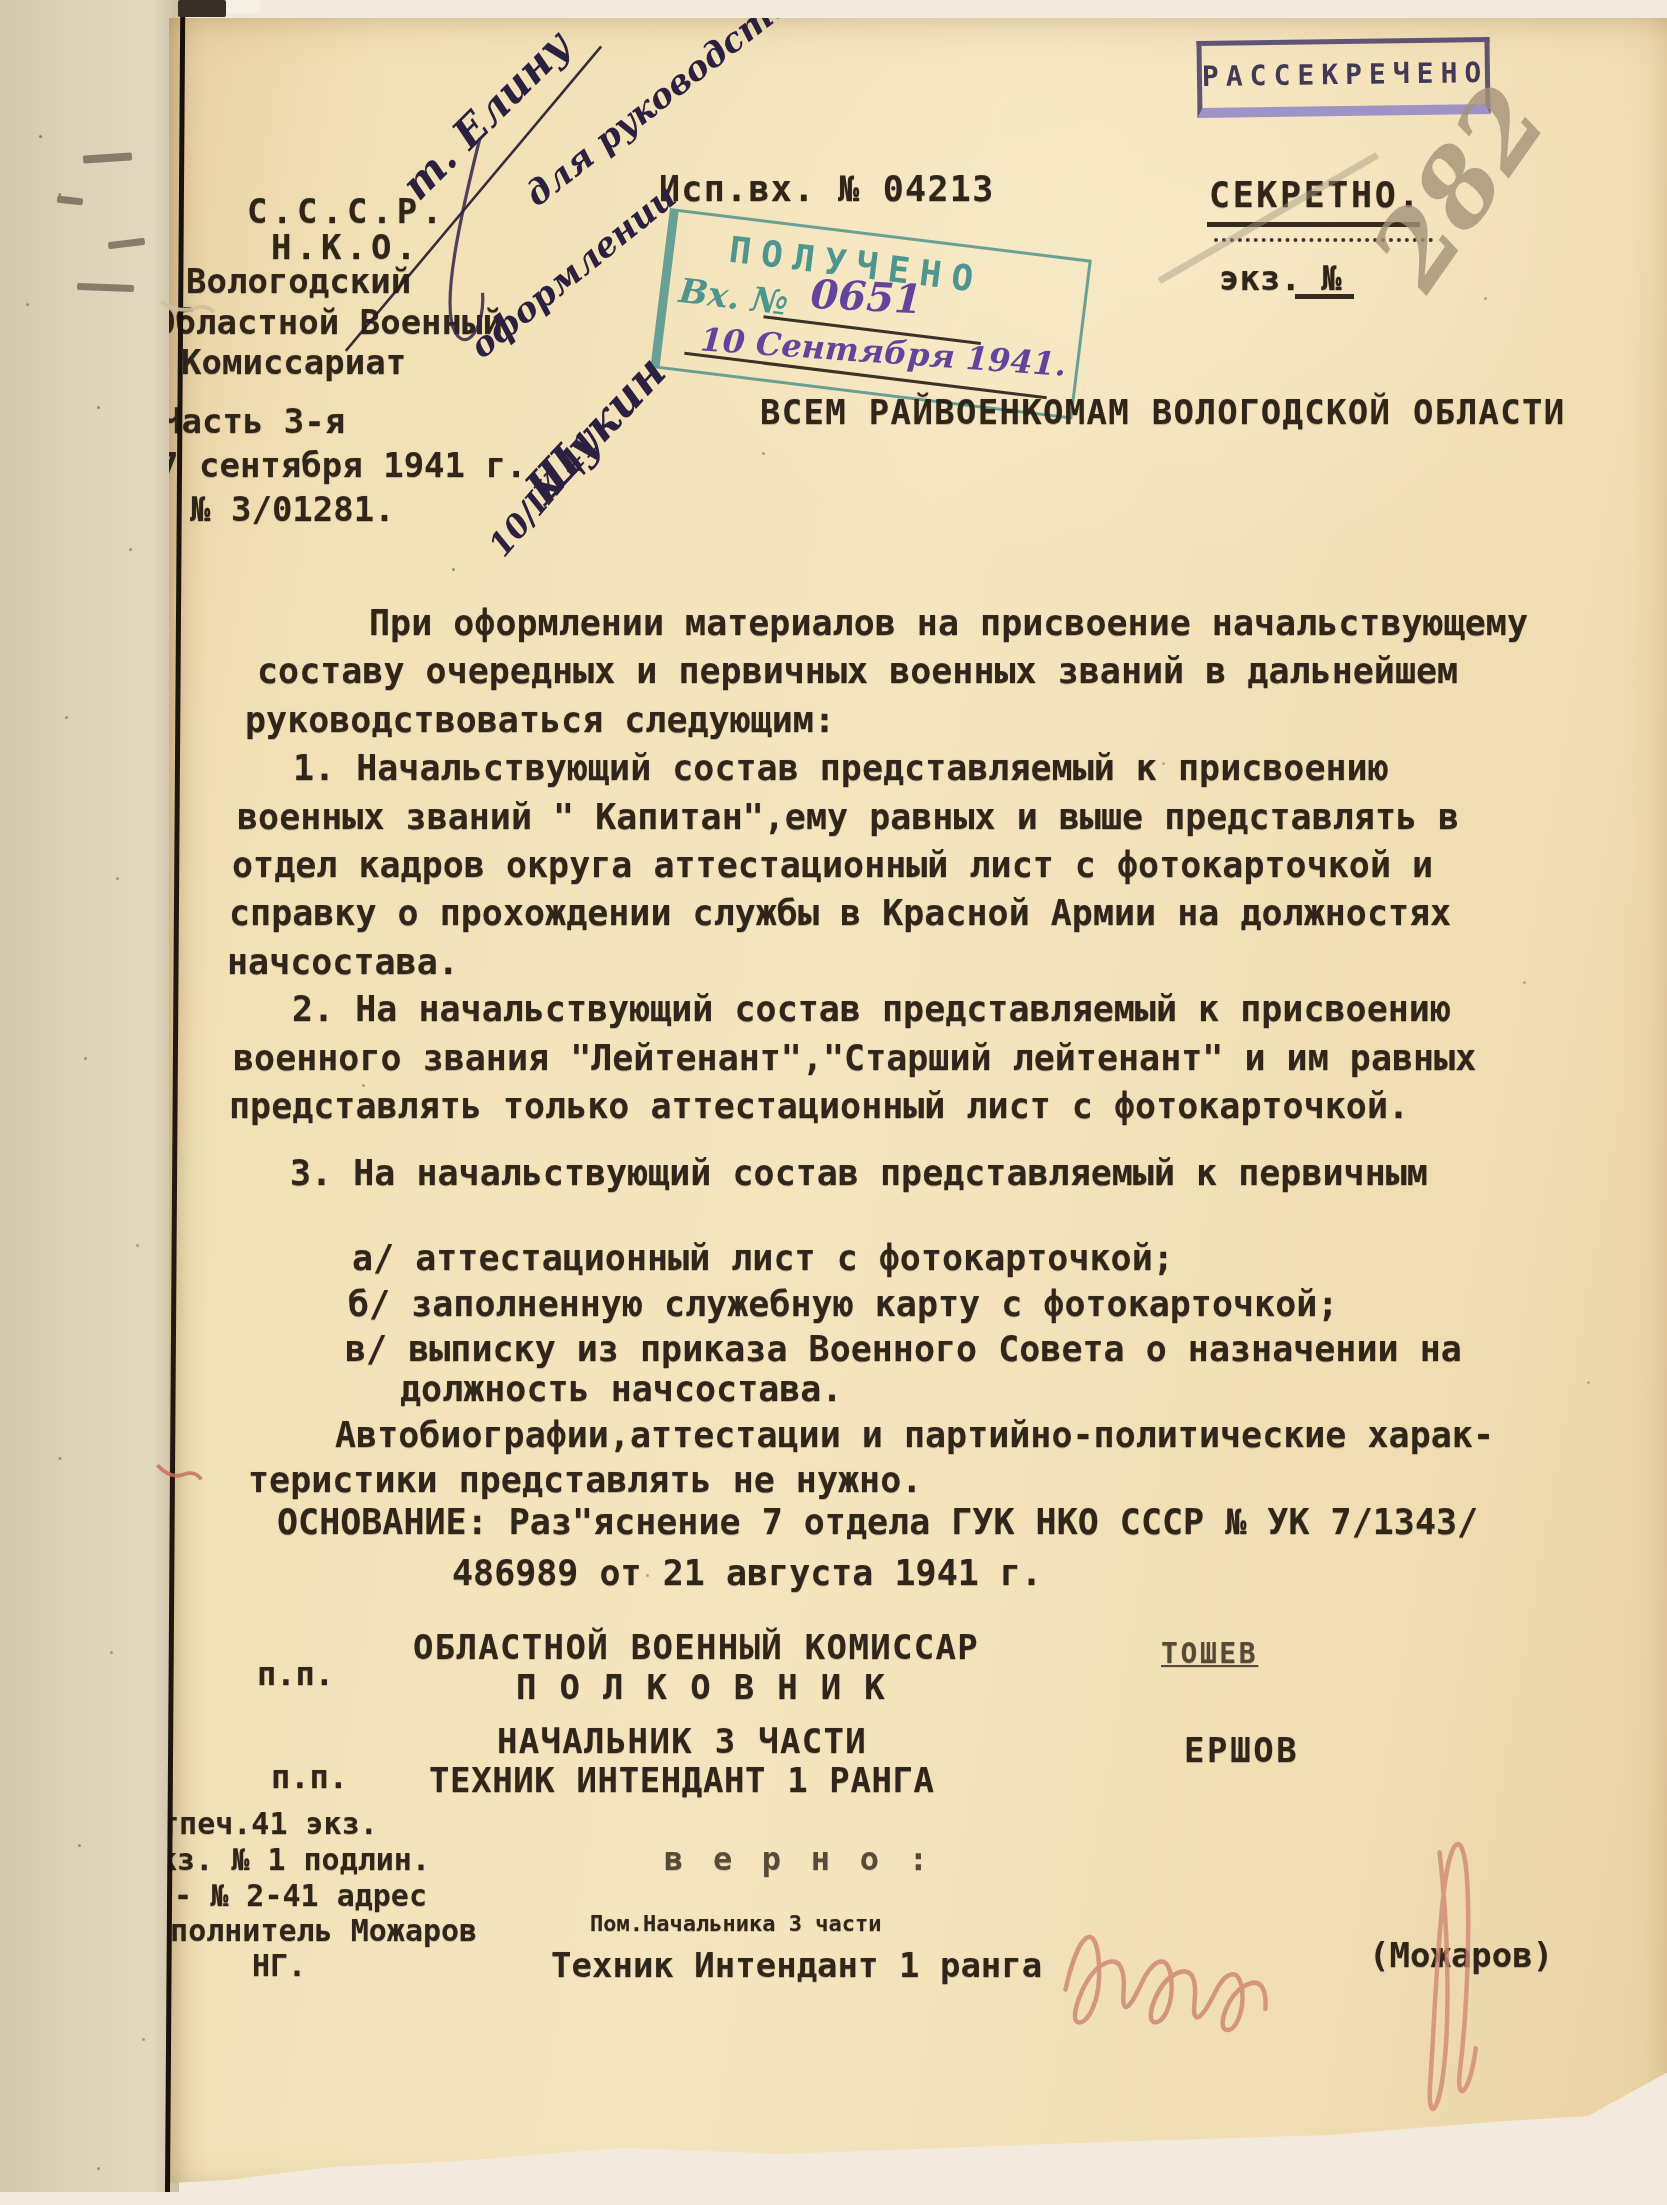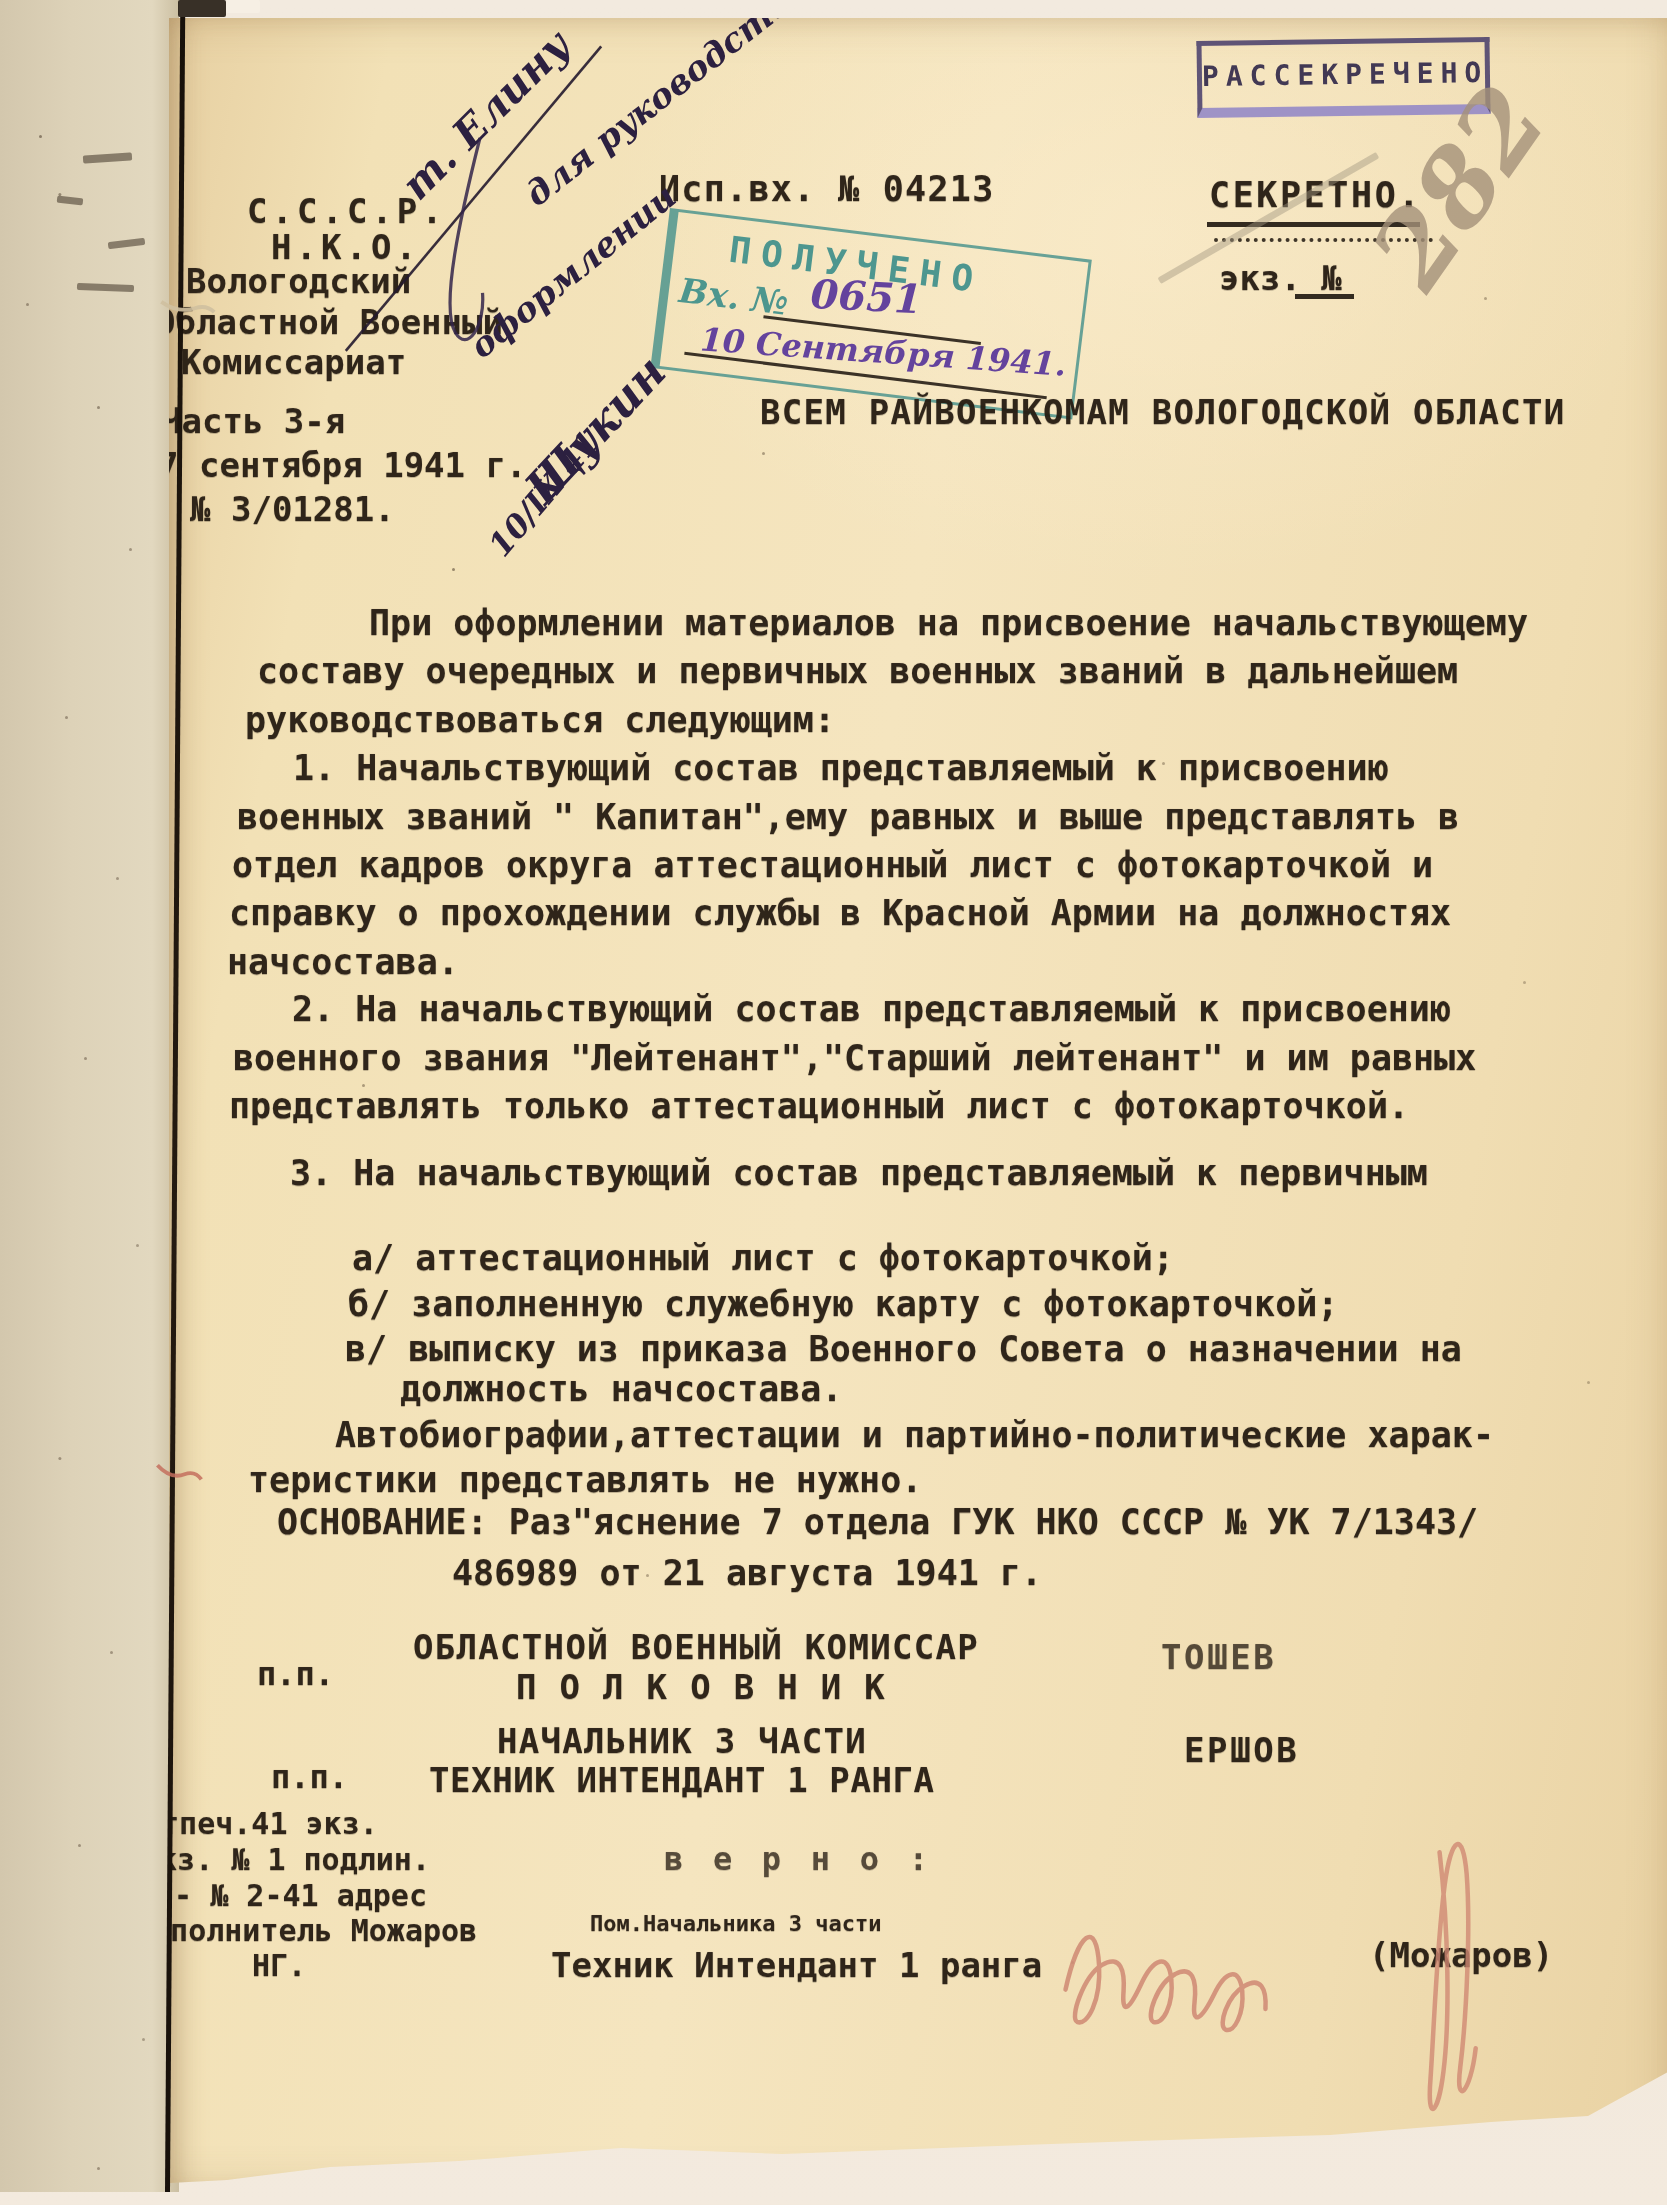--- a/index.html
+++ b/index.html
@@ -120,21 +120,21 @@
       <div class="tw" style="left:400px;top:1369px;">должность начсостава.</div>
 
       <div class="tw" style="left:335px;top:1415px;">Автобиографии,аттестации и партийно-политические харак-</div>
       <div class="tw" style="left:248px;top:1460px;">теристики представлять не нужно.</div>
       <div class="tw" style="left:277px;top:1502px;">ОСНОВАНИЕ: Раз"яснение 7 отдела ГУК НКО СССР № УК 7/1343/</div>
       <div class="tw" style="left:452px;top:1544px;margin-top:9px;">486989 от 21 августа 1941 г.</div>
 
       <div class="tw" style="left:257px;top:1655px;font-size:32px;">п.п.</div>
       <div class="tw" style="left:413px;top:1627px;font-size:34px;letter-spacing:1.3px;">ОБЛАСТНОЙ ВОЕННЫЙ КОМИССАР</div>
       <div class="tw" style="left:516px;top:1667px;font-size:34px;letter-spacing:1.3px;">П О Л К О В Н И К</div>
-      <div class="tw f80" style="left:1161px;top:1637px;font-size:34px;letter-spacing:2.6px;">ТОШЕВ</div>
+      <div class="tw f80" style="left:1161px;top:1637px;font-size:28px;letter-spacing:2.6px;text-decoration:underline;">ТОШЕВ</div>
       <div class="tw" style="left:271px;top:1758px;font-size:32px;">п.п.</div>
       <div class="tw" style="left:497px;top:1721px;font-size:34px;letter-spacing:1.3px;">НАЧАЛЬНИК 3 ЧАСТИ</div>
       <div class="tw" style="left:429px;top:1760px;font-size:34px;letter-spacing:0.6px;">ТЕХНИК ИНТЕНДАНТ 1 РАНГА</div>
       <div class="tw" style="left:1184px;top:1730px;font-size:34px;letter-spacing:2.6px;">ЕРШОВ</div>
 
       <div class="tw" style="left:143px;top:1806px;font-size:30px;">отпеч.41 экз.</div>
       <div class="tw" style="left:141px;top:1842px;font-size:30px;">экз. № 1 подлин.</div>
       <div class="tw" style="left:138px;top:1878px;font-size:30px;">№ - № 2-41 адрес</div>
       <div class="tw" style="left:134px;top:1913px;font-size:30px;">исполнитель Можаров</div>
       <div class="tw" style="left:252px;top:1948px;font-size:30px;">НГ.</div>

